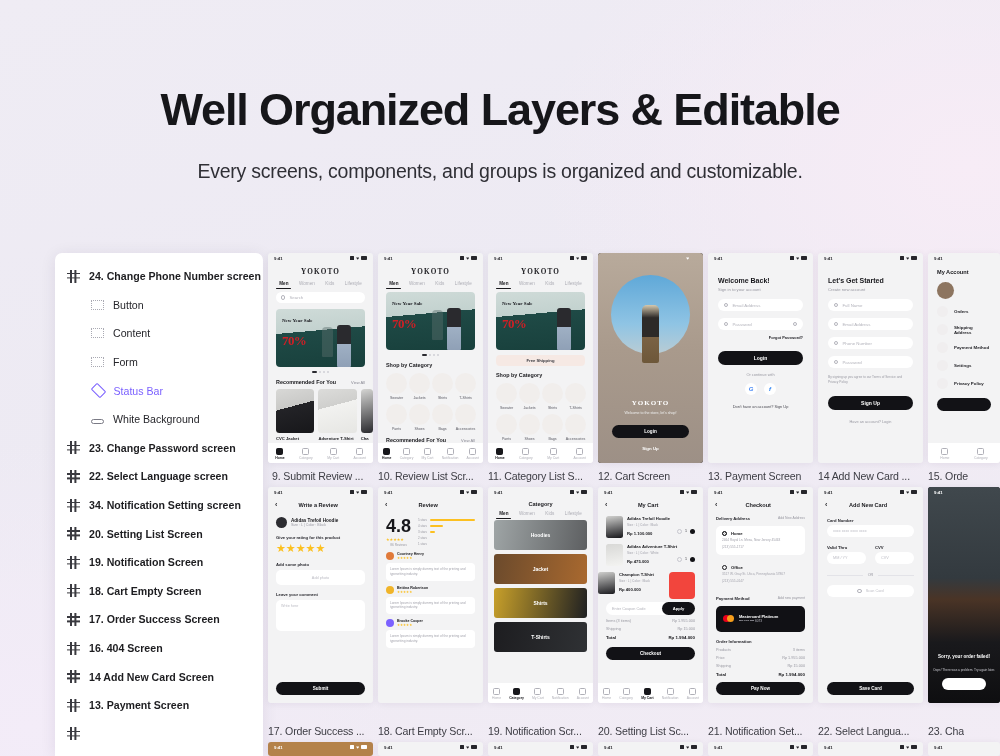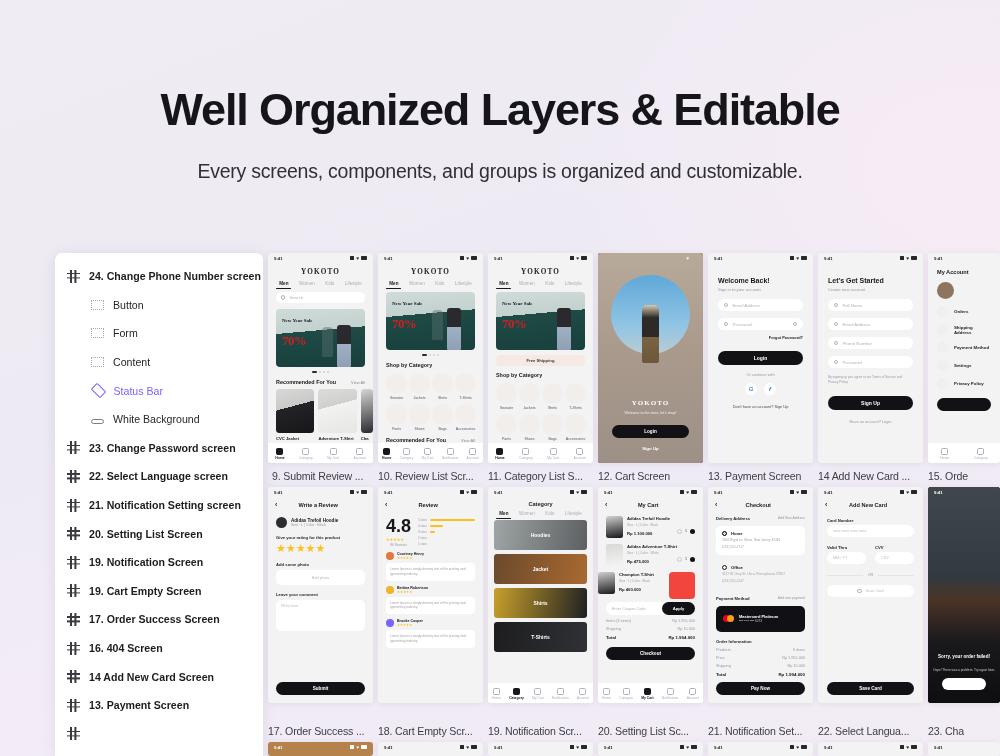--- a/index.html
+++ b/index.html
@@ -330,26 +330,26 @@
       <span>24. Change Phone Number screen</span>
       </div>
 
     <div class="layer-row child">
       <span class="lyr-ico ico-group"></span>
       <span>Button</span>
       </div>
 
     <div class="layer-row child">
       <span class="lyr-ico ico-group"></span>
-      <span>Form</span>
+      <span>Content</span>
       </div>
 
     <div class="layer-row child">
       <span class="lyr-ico ico-group"></span>
-      <span>Content</span>
+      <span>Form</span>
       </div>
 
     <div class="layer-row child selected">
       <span class="lyr-ico ico-component"></span>
       <span>Status Bar</span>
       </div>
 
     <div class="layer-row child">
       <span class="lyr-ico ico-rect"></span>
       <span>White Background</span>
@@ -358,33 +358,33 @@
     <div class="layer-row group">
       <span class="lyr-ico ico-frame"></span>
       <span>23. Change Password screen</span>
       </div>
     <div class="layer-row group">
       <span class="lyr-ico ico-frame"></span>
       <span>22. Select Language screen</span>
       </div>
     <div class="layer-row group">
       <span class="lyr-ico ico-frame"></span>
-      <span>21. Notification Setting screen</span>
+      <span>34. Notification Setting screen</span>
       </div>
     <div class="layer-row group">
       <span class="lyr-ico ico-frame"></span>
       <span>20. Setting List Screen</span>
       </div>
     <div class="layer-row group">
       <span class="lyr-ico ico-frame"></span>
       <span>19. Notification Screen</span>
       </div>
     <div class="layer-row group">
       <span class="lyr-ico ico-frame"></span>
-      <span>19. Cart Empty Screen</span>
+      <span>18. Cart Empty Screen</span>
       </div>
     <div class="layer-row group">
       <span class="lyr-ico ico-frame"></span>
       <span>17. Order Success Screen</span>
       </div>
     <div class="layer-row group">
       <span class="lyr-ico ico-frame"></span>
       <span>16. 404 Screen</span>
       </div>
     <div class="layer-row group">

